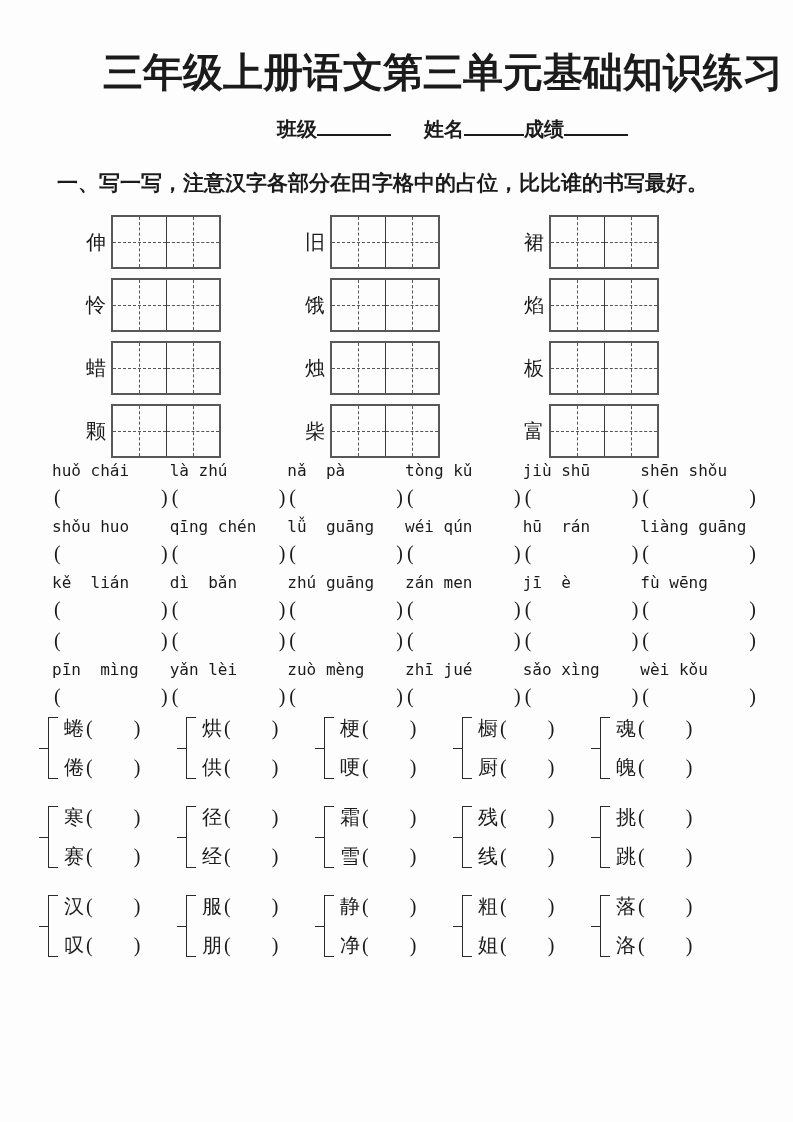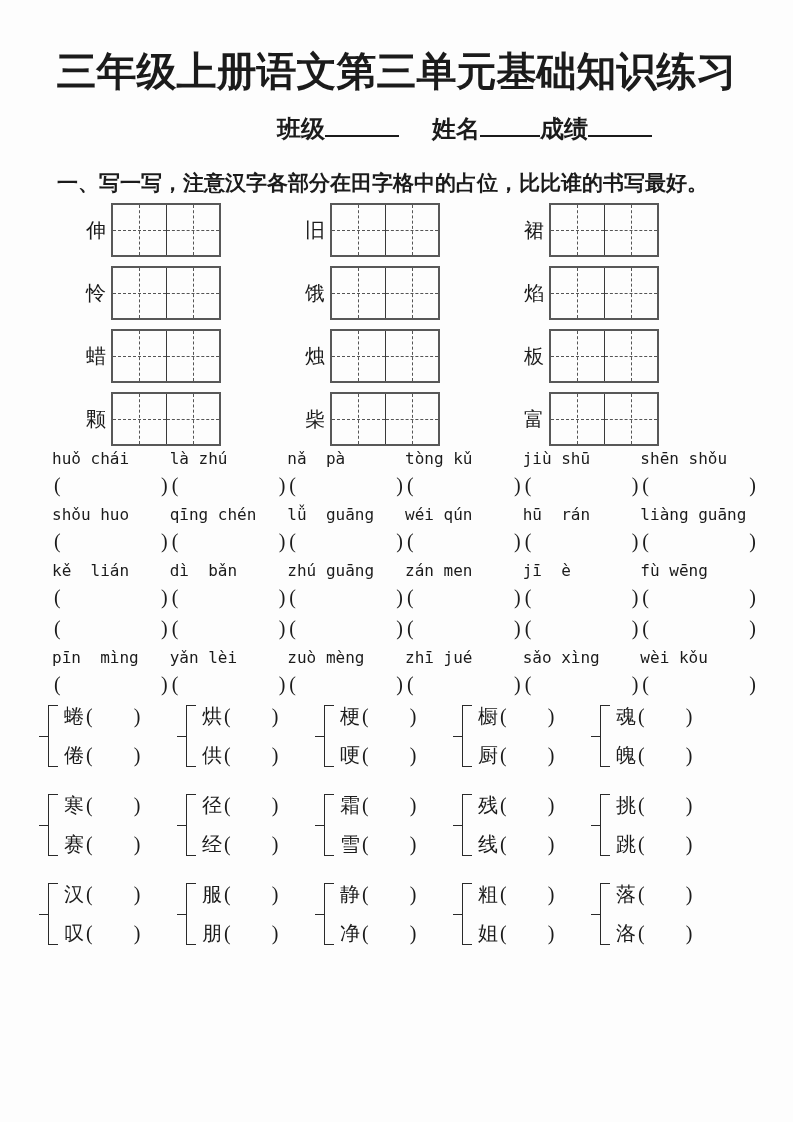--- a/index.html
+++ b/index.html
@@ -3,33 +3,33 @@
 <meta charset="utf-8">
 <style>
   html,body{margin:0;padding:0;background:#e8e8e8;}
   .page{
     position:relative;width:793px;height:1122px;margin:0 auto;
     background:#fdfdfd;color:#1b1b1b;overflow:hidden;
     font-family:"Liberation Serif",serif;
   }
   
   .title{
-    margin:46px 10px 0;text-align:center;
-    font-family:Liberation Serif, serif;
+    margin:46px 10px 0;text-align:right;
+    font-family:Liberation Sans, sans-serif;
     font-size:40px;font-weight:bold;line-height:1.3;letter-spacing:0;
   }
   
-  .header-line{margin:16px 0 0 277px;font-size:24px;font-weight:bold;line-height:30px;}
+  .header-line{margin:16px 0 0 277px;font-size:20px;font-weight:bold;line-height:30px;}
   .blank{display:inline-block;border-bottom:2px solid #1b1b1b;height:18px;vertical-align:baseline;}
   .blank-class{width:74px;margin-right:33px;}
   .blank-name{width:60px;}
   .blank-score{width:64px;}
   
   .sec-heading{margin:0;font-size:21px;font-weight:bold;line-height:28px;}
-  .h1{margin:25px 20px 6px 57px;}
+  .h1{margin:25px 20px 18px 57px;}
   .h2{margin:13px 0 7px 57px;}
   .h3{margin:9px 0 6px 57px;}
   
   .grid-section{margin-left:85px;display:flex;flex-direction:column;gap:9px;}
   .grid-row{display:flex;gap:83px;}
   .grid-unit{display:flex;align-items:center;}
   .grid-label{font-size:20px;width:22px;margin-right:4px;text-align:center;}
   .tian-grid{display:flex;width:110px;height:54px;box-sizing:border-box;border:2px solid #585858;background:#fdfdfd;}
   .tg-cell{position:relative;flex:1;}
   .tg-cell + .tg-cell{border-left:1.4px solid #3a3a3a;}

